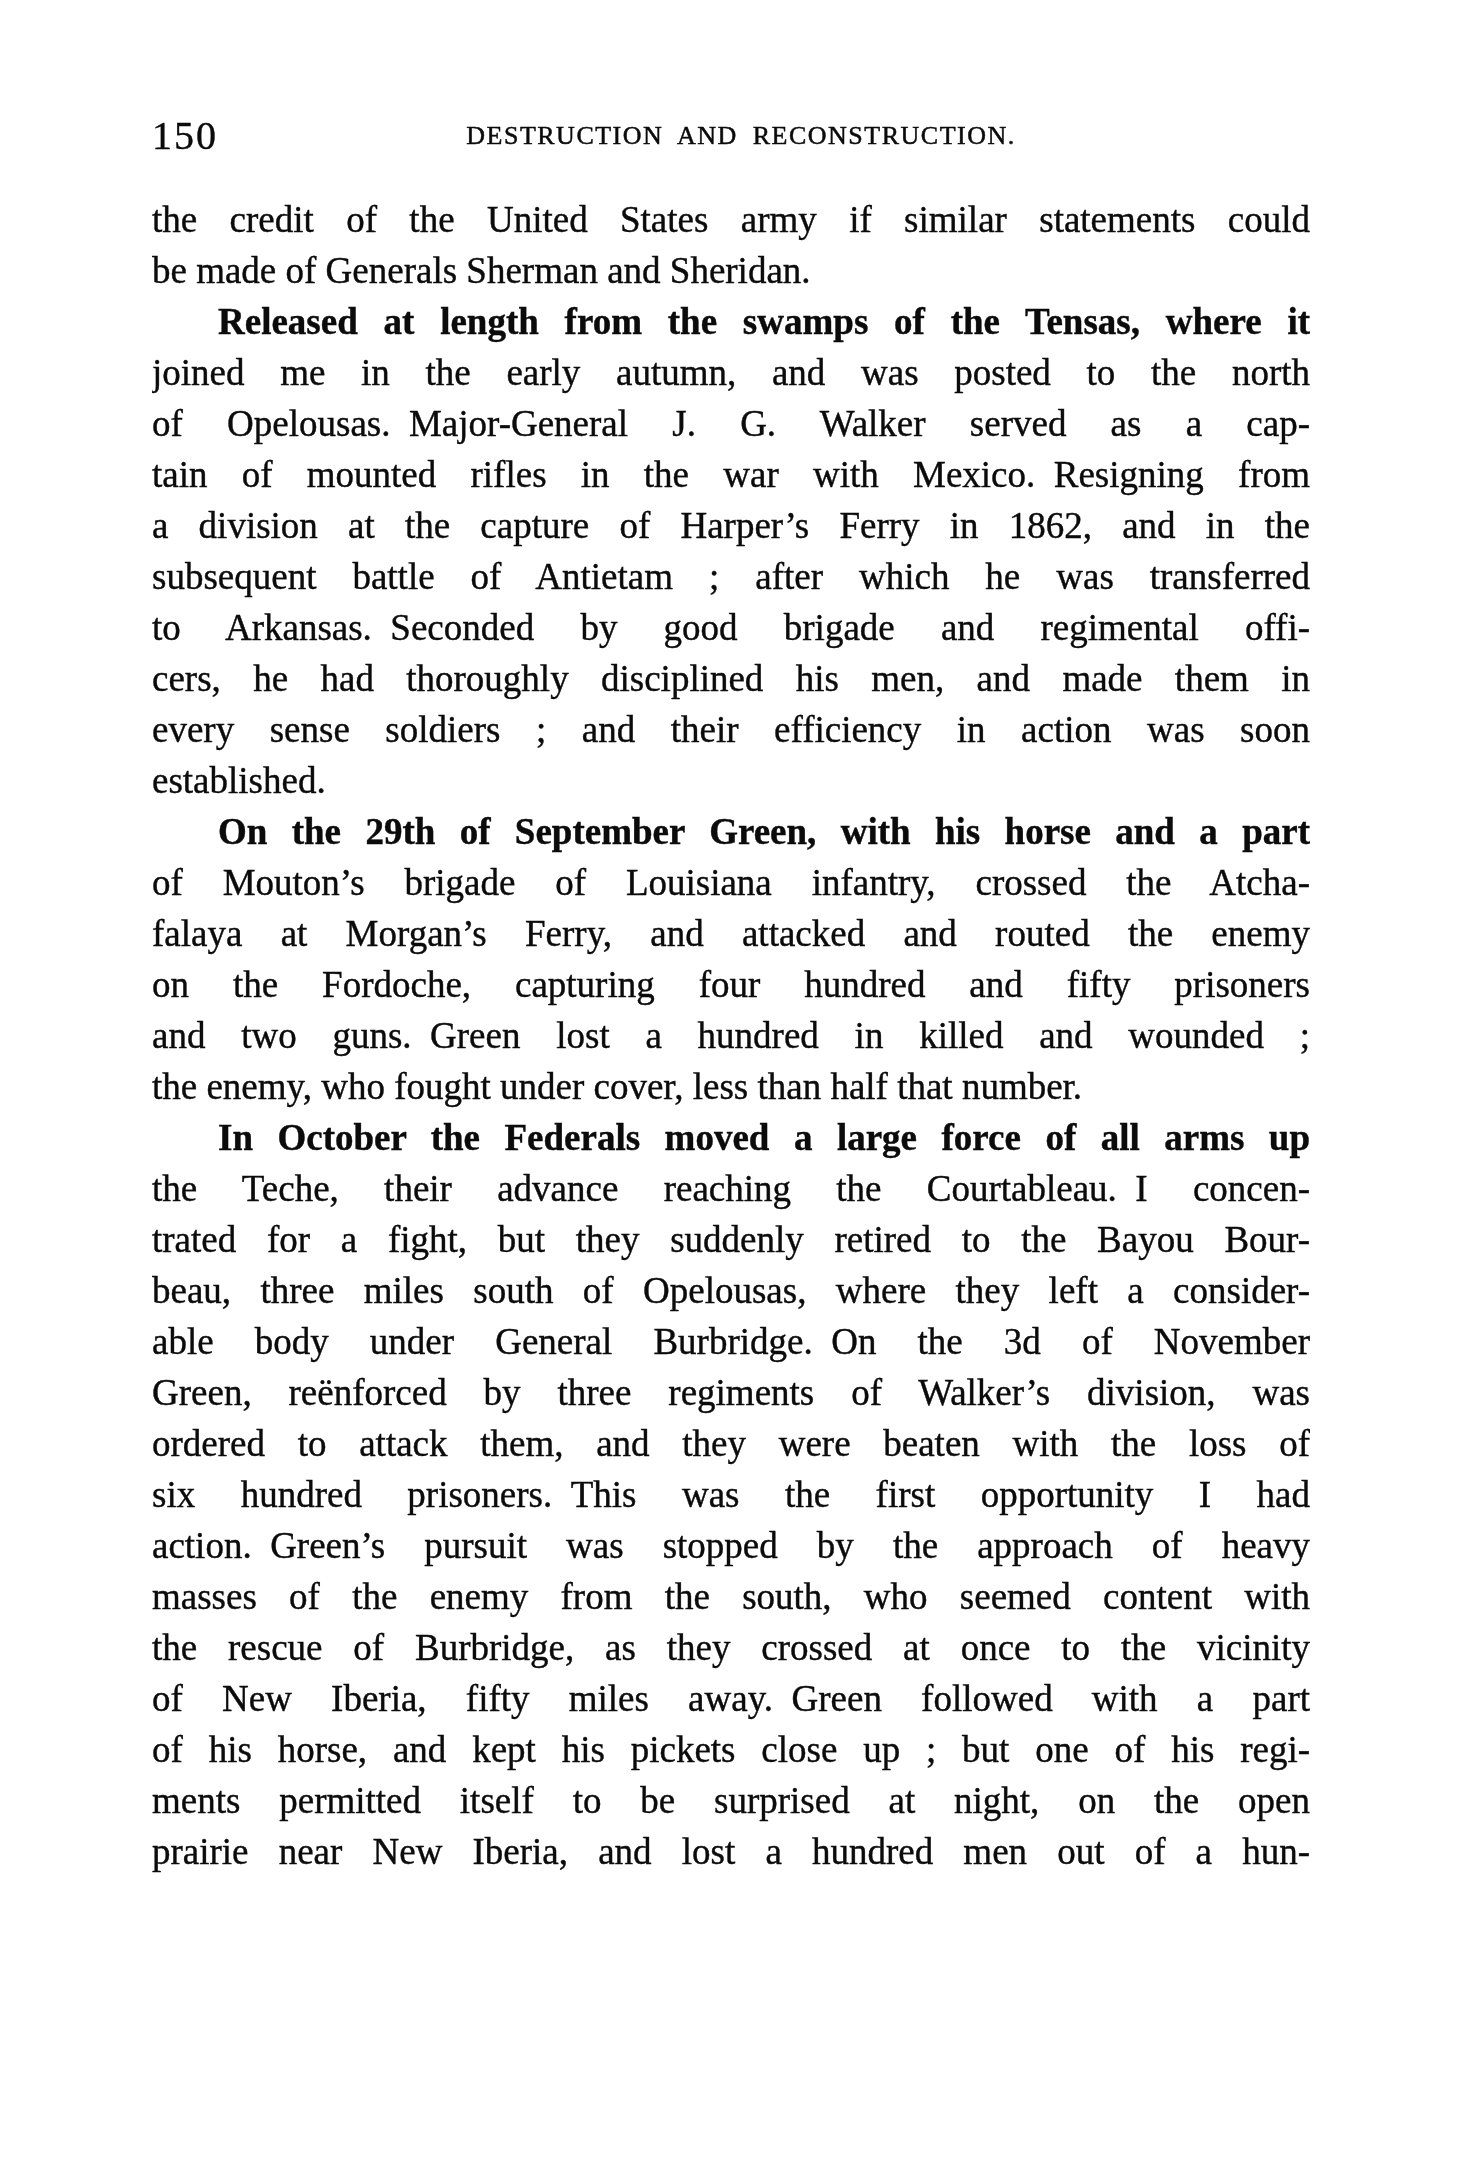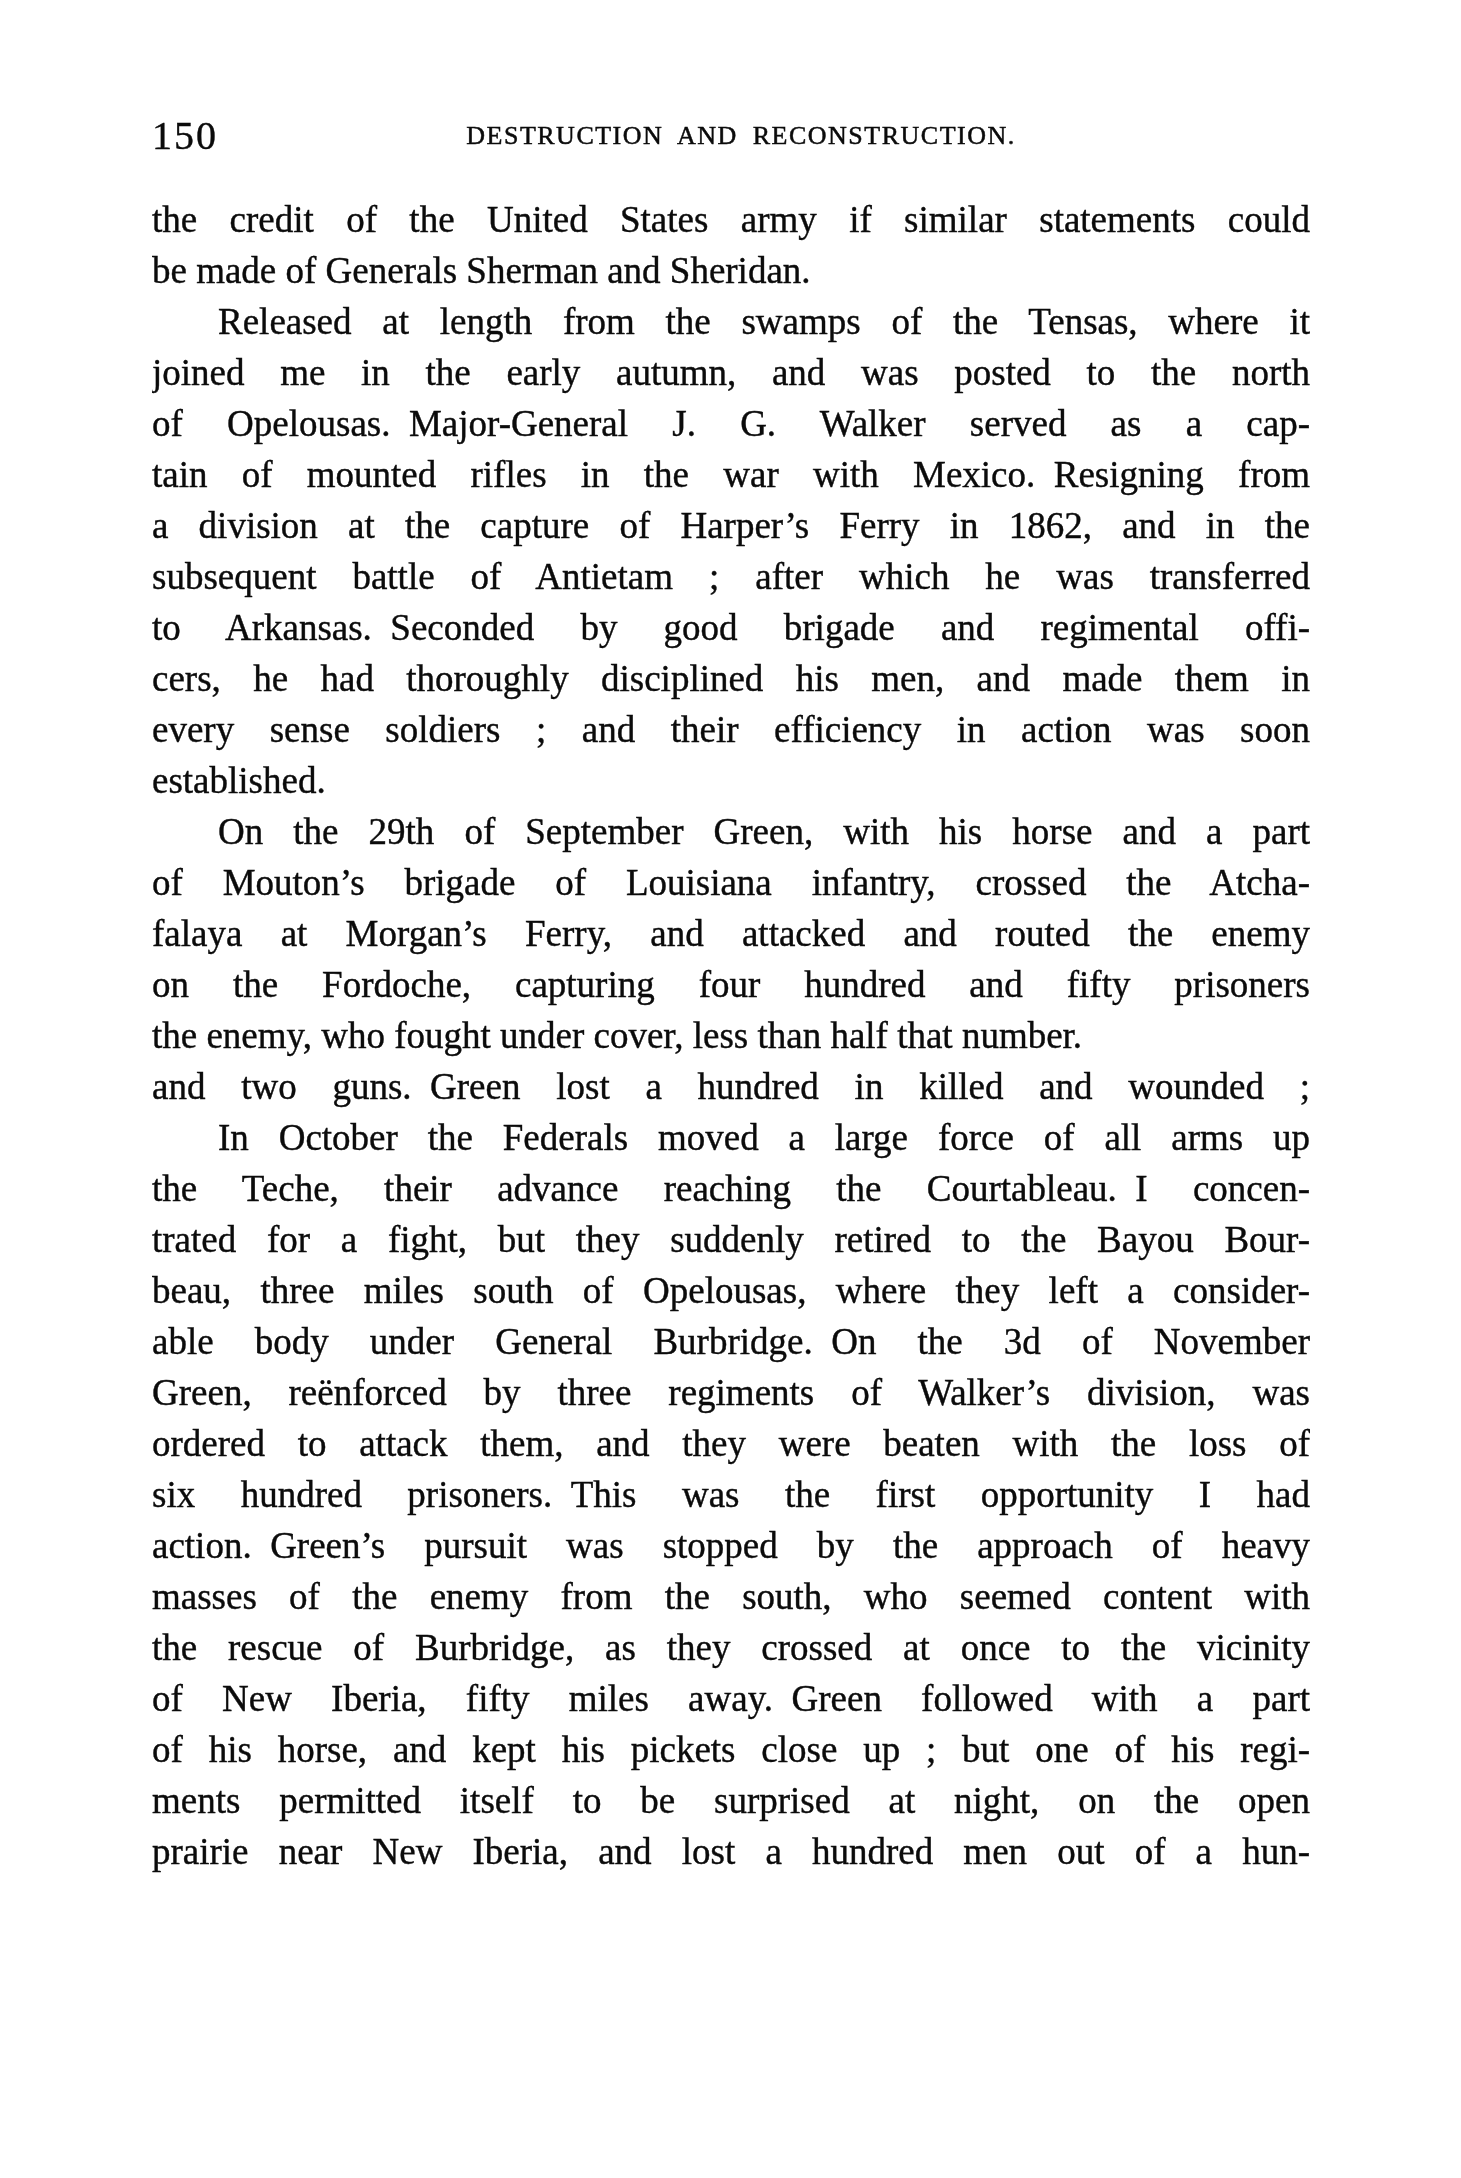--- a/index.html
+++ b/index.html
@@ -54,20 +54,21 @@
     font-size: 37px;
     line-height: 51px;
     text-align: justify;
     text-align-last: justify;
     -webkit-text-stroke: 0.4px var(--ink, #0b0b0b);
     overflow: hidden;
     white-space: normal;
   }
   .text-line.indent {
     text-indent: 66px;
+    font-weight: bold;
   }
   .text-line.parend {
     text-align-last: left;
   }
 </style>
 </head>
 <body>
 
 <div class="page">
   <header class="page-header">
@@ -85,22 +86,22 @@
       <div class="text-line">a division at the capture of Harper’s Ferry in 1862, and in the</div>
       <div class="text-line">subsequent battle of Antietam ; after which he was transferred</div>
       <div class="text-line">to Arkansas. Seconded by good brigade and regimental offi-</div>
       <div class="text-line">cers, he had thoroughly disciplined his men, and made them in</div>
       <div class="text-line">every sense soldiers ; and their efficiency in action was soon</div>
       <div class="text-line parend">established.</div>
       <div class="text-line indent">On the 29th of September Green, with his horse and a part</div>
       <div class="text-line">of Mouton’s brigade of Louisiana infantry, crossed the Atcha-</div>
       <div class="text-line">falaya at Morgan’s Ferry, and attacked and routed the enemy</div>
       <div class="text-line">on the Fordoche, capturing four hundred and fifty prisoners</div>
+      <div class="text-line">and two guns. Green lost a hundred in killed and wounded ;</div>
       <div class="text-line parend">the enemy, who fought under cover, less than half that number.</div>
-      <div class="text-line">and two guns. Green lost a hundred in killed and wounded ;</div>
       <div class="text-line indent">In October the Federals moved a large force of all arms up</div>
       <div class="text-line">the Teche, their advance reaching the Courtableau. I concen-</div>
       <div class="text-line">trated for a fight, but they suddenly retired to the Bayou Bour-</div>
       <div class="text-line">beau, three miles south of Opelousas, where they left a consider-</div>
       <div class="text-line">able body under General Burbridge. On the 3d of November</div>
       <div class="text-line">Green, reënforced by three regiments of Walker’s division, was</div>
       <div class="text-line">ordered to attack them, and they were beaten with the loss of</div>
       <div class="text-line">six hundred prisoners. This was the first opportunity I had</div>
       <div class="text-line">action. Green’s pursuit was stopped by the approach of heavy</div>
       <div class="text-line">masses of the enemy from the south, who seemed content with</div>

